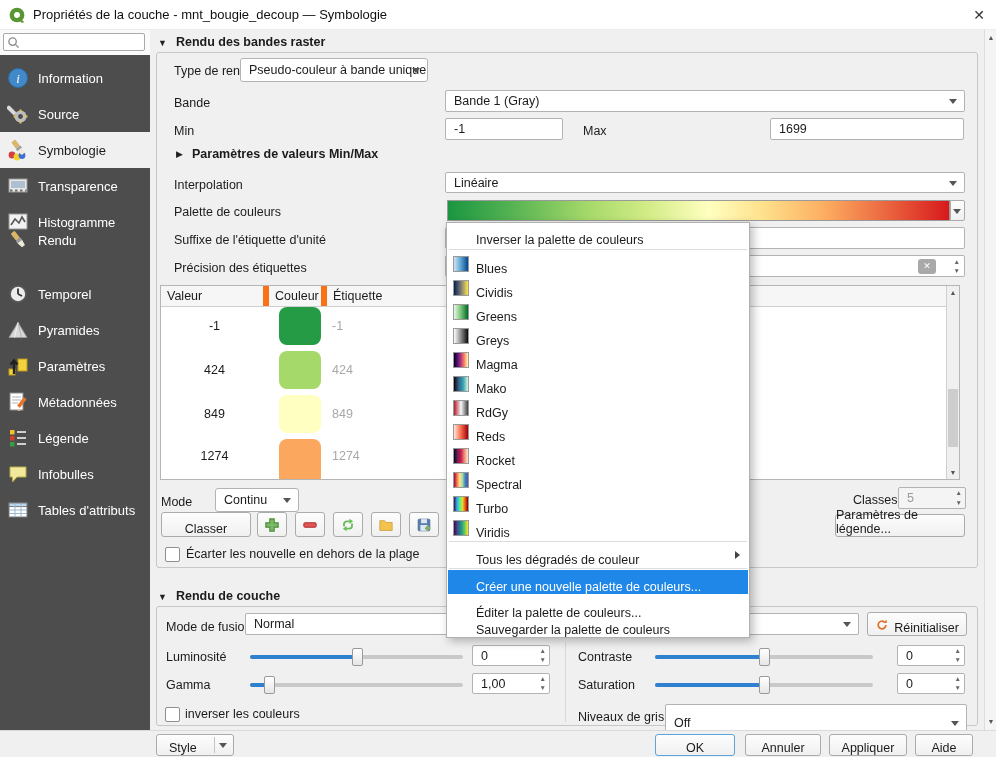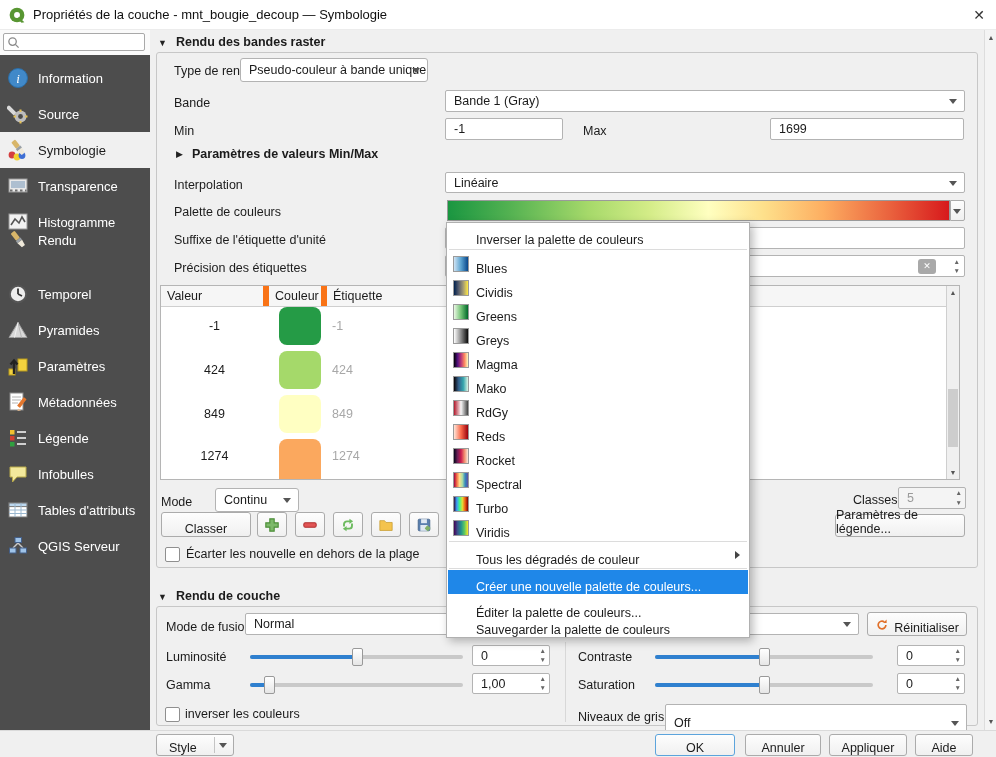--- a/index.html
+++ b/index.html
@@ -210,34 +210,20 @@
           <rect x="2" y="4" width="18" height="3.6" fill="#bcd8f0" stroke="#777"></rect>
           <g stroke="#9ab7cf" stroke-width="1">
             <line x1="2" y1="11" x2="20" y2="11"></line>
             <line x1="2" y1="14.5" x2="20" y2="14.5"></line>
             <line x1="8" y1="4" x2="8" y2="18"></line>
             <line x1="14" y1="4" x2="14" y2="18"></line>
           </g>
         </svg></span>
     <span>Tables d'attributs</span>
   </div>
-  <div class="sb-item" style="top:498px">
-    <span class="icn"><svg width="22" height="22" viewBox="0 0 22 22">
-          <g stroke="#c9c9c9" stroke-width="1.4" fill="none">
-            <line x1="11" y1="8" x2="6" y2="13"></line>
-            <line x1="11" y1="8" x2="16" y2="13"></line>
-          </g>
-          <g fill="#9fc3e8" stroke="#44608a">
-            <rect x="8" y="2.5" width="6.5" height="5"></rect>
-            <rect x="2.5" y="13" width="6.5" height="5"></rect>
-            <rect x="13" y="13" width="6.5" height="5"></rect>
-          </g>
-        </svg></span>
-    <span>QGIS Serveur</span>
-  </div>
 </div>
 
 <span class="lbl tri" style="left:158px;top:38px">▼</span>
 <span class="lbl bold" style="left:176px;top:35px">Rendu des bandes raster</span>
 
 <div class="group" style="left:156px;top:52px;width:822px;height:516px"></div>
 
 <span class="lbl" style="left:174px;top:64px">Type de rendu</span>
 <div class="combo" style="left:240px;top:58px;width:188px;height:24px;border-radius:3px">
   <span>Pseudo-couleur à bande unique</span>

